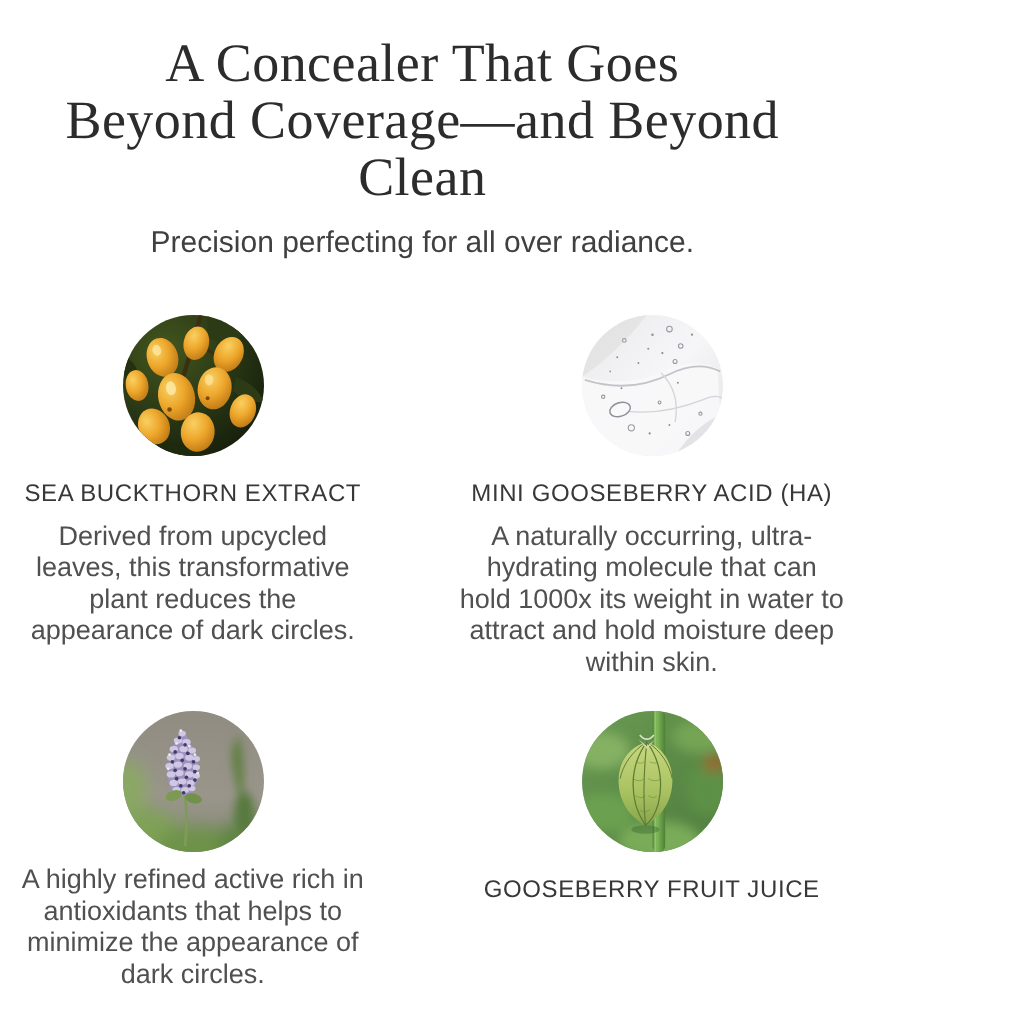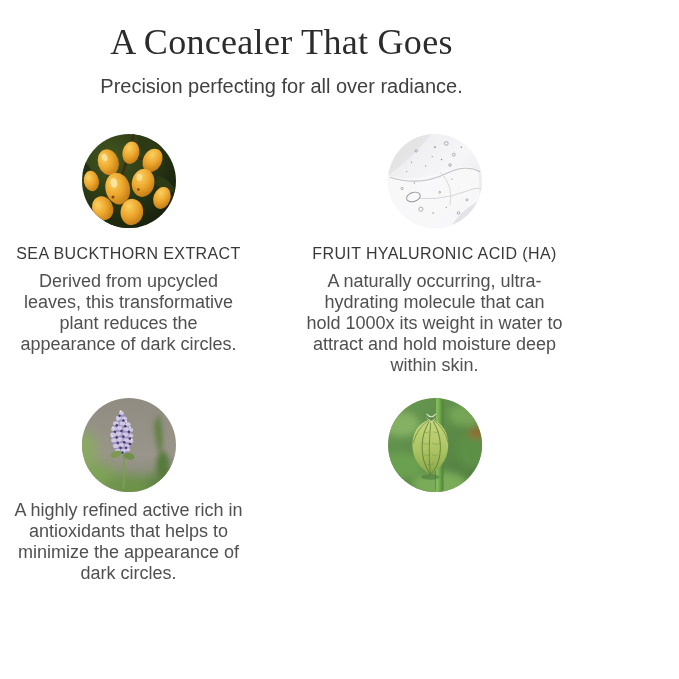--- a/index.html
+++ b/index.html
@@ -69,20 +69,21 @@
   .cell-3 .ing-desc { max-width: 270px; }
 </style>
 </head>
 <body>
 
 <div class="page">
 
   <header class="header">
     <h1 class="title">
       <span class="line">A Concealer That Goes</span>
+      <span class="line">Beyond Coverage—and Beyond Clean</span>
     </h1>
     <p class="subtitle">Precision perfecting for all over radiance.</p>
   </header>
 
   <div class="grid">
 
     <section class="cell cell-0">
       <div class="circle">
         <svg viewBox="0 0 100 100" xmlns="http://www.w3.org/2000/svg">
           <defs>
@@ -161,21 +162,21 @@
               <circle cx="40" cy="34" r="0.7"></circle>
             <circle cx="28" cy="52" r="0.7"></circle>
               <circle cx="48" cy="84" r="0.8"></circle>
               <circle cx="62" cy="78" r="0.7"></circle>
             <circle cx="20" cy="40" r="0.6"></circle>
               <circle cx="68" cy="48" r="0.7"></circle>
           </g>
           <ellipse cx="27" cy="67" rx="7.5" ry="4.8" fill="#f9f9fb" stroke="#8f8f96" stroke-width="1" transform="rotate(-18 27 67)"></ellipse>
         </svg>
       </div>
-      <h3 class="ing-name">FRUIT HYALURONIC ACID (HA)</h3>
+      <h3 class="ing-name">MINI GOOSEBERRY ACID (HA)</h3>
       <p class="ing-desc">A naturally occurring, ultra-hydrating molecule that can hold 1000x its weight in water to attract and hold moisture deep within skin.</p>
     </section>
 
     <section class="cell cell-2">
       <div class="circle">
         <svg viewBox="0 0 100 100" xmlns="http://www.w3.org/2000/svg">
           <defs>
             <linearGradient id="licBg" x1="0" y1="0" x2="0" y2="1">
               <stop offset="0" stop-color="#908c82"></stop>
                 <stop offset="0.6" stop-color="#99958b"></stop>
@@ -309,16 +310,17 @@
               <path d="M47 48 Q52 51 56 48"></path>
             <path d="M38 60 Q42 63 45 60"></path>
               <path d="M47 60 Q51 63 53 60"></path>
             <path d="M41 70 Q44 73 48 70"></path>
           </g>
           <path d="M40 20 L46 25 L52 20 L46 27 Z" fill="#ccd8ae"></path>
           <path d="M41 17 Q46 23 51 17" stroke="#d9e2c2" stroke-width="1.2" fill="none"></path>
           <ellipse cx="45" cy="84" rx="10" ry="3" fill="#3f6a32" opacity="0.45"></ellipse>
         </svg>
       </div>
+      <h3 class="ing-name">GOOSEBERRY FRUIT JUICE</h3>
     </section>
 
   </div>
 </div>
 
 </body></html>

